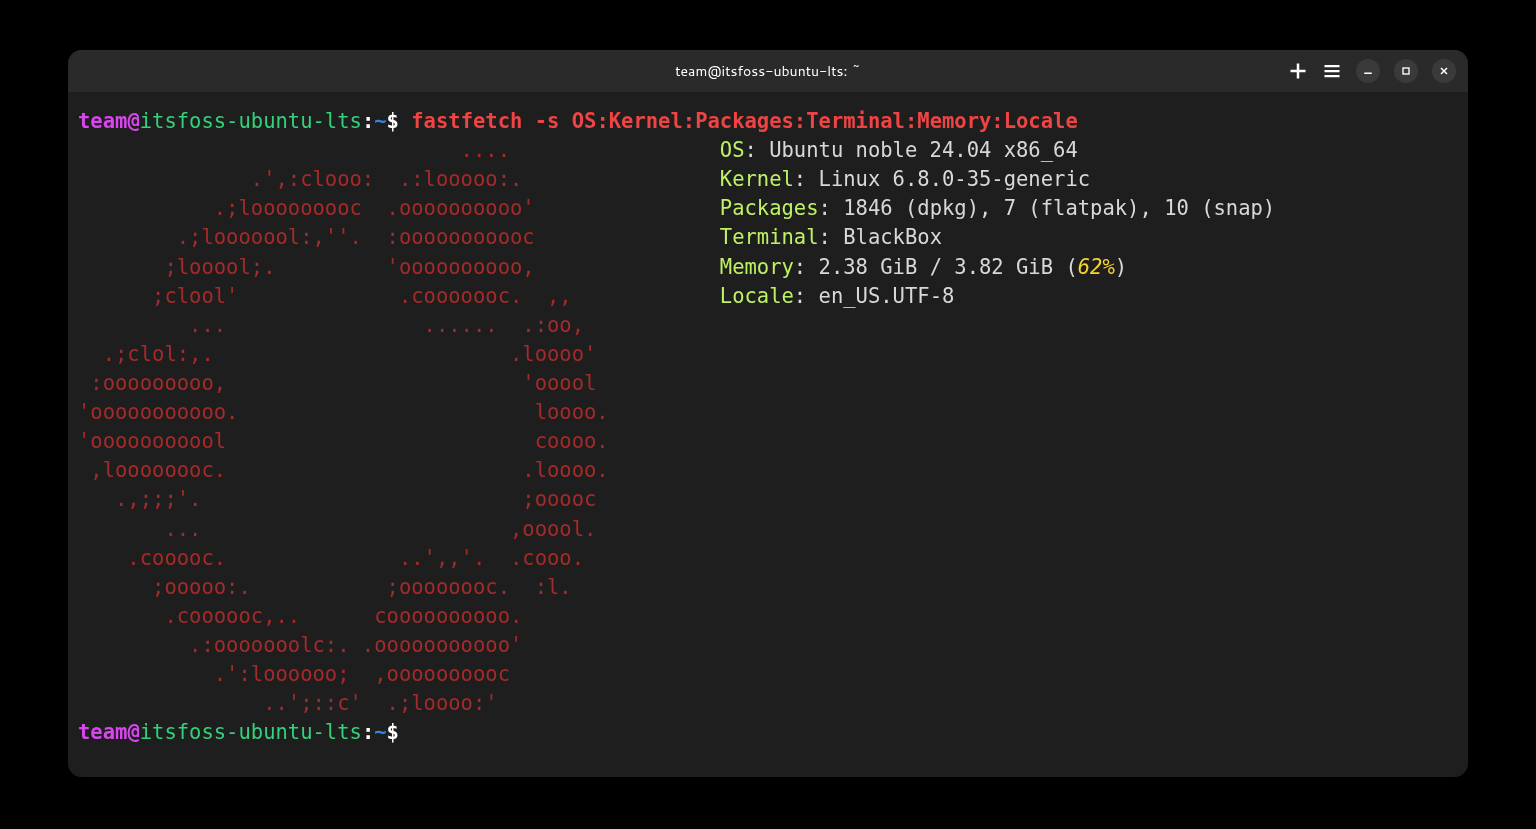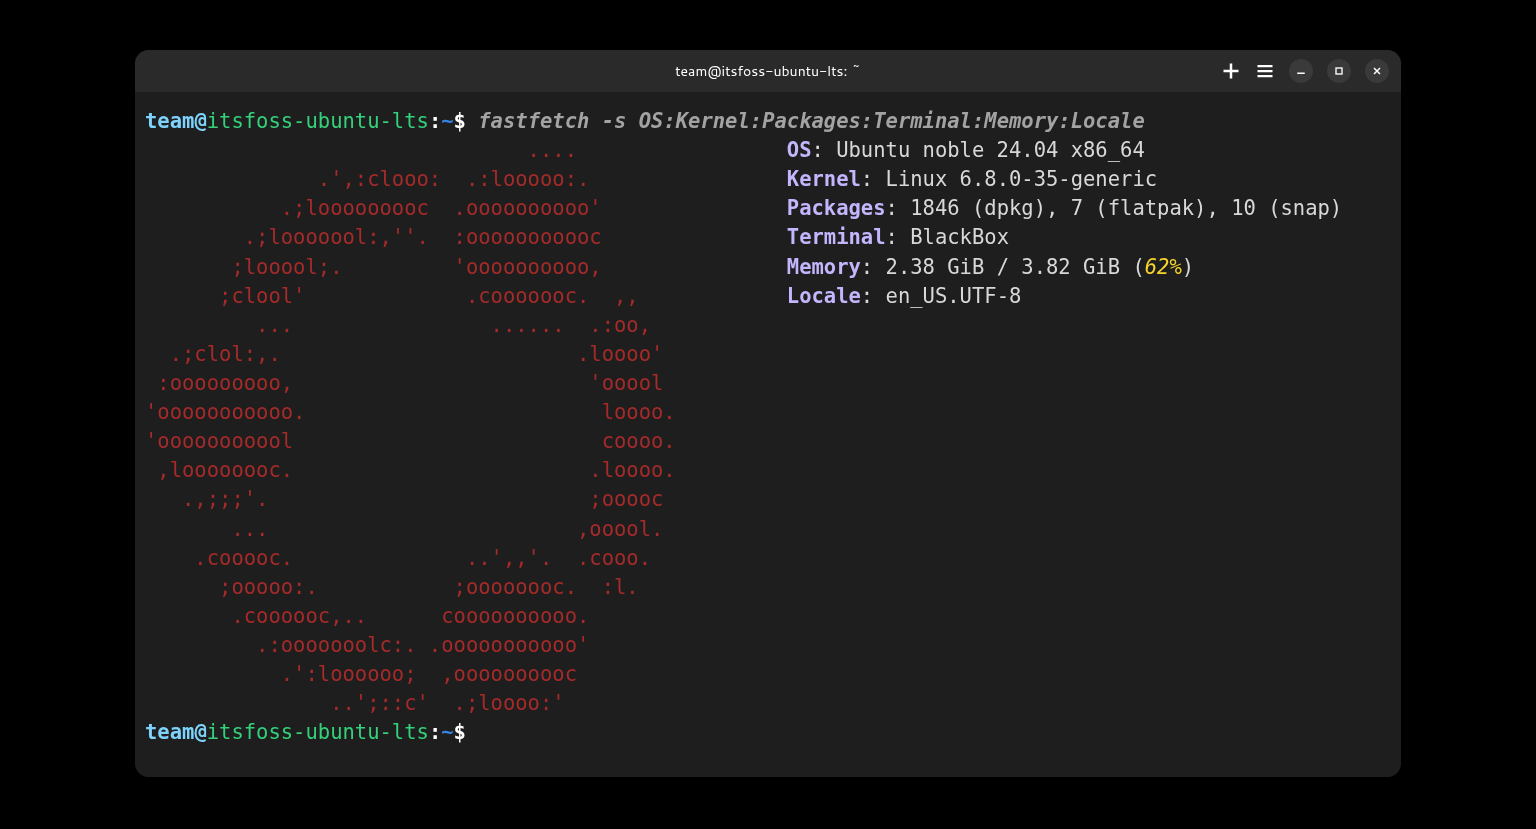--- a/index.html
+++ b/index.html
@@ -11,21 +11,21 @@
       background: #000;
       width: 1536px;
       height: 829px;
       display: flex;
       align-items: flex-start;
       justify-content: center;
       padding-top: 50px;
       font-family: 'DejaVu Sans Mono', 'Liberation Mono', 'Courier New', monospace;
     }
     .terminal-window {
-      width: 1266px;
+      width: 1400px;
       background: #1e1e1e;
       border-radius: 14px;
       overflow: hidden;
       box-shadow: 0 8px 40px rgba(0,0,0,0.6);
     }
     .titlebar {
       height: 42px;
       background: #2a2a2a;
       display: flex;
       align-items: center;
@@ -71,28 +71,28 @@
     }
     .terminal-body {
       padding: 15px 10px 30px 10px;
       background: #1e1e1e;
       font-size: 20.5px;
       line-height: 1.42;
       font-weight: 500;
       white-space: pre;
       color: #d8d8d8;
     }
-    .prompt-user { color: #7dd3fc; font-weight: bold; }
+    .prompt-user { color: #d946ef; font-weight: bold; }
     .prompt-host { color: #33d17a; font-weight: normal; }
     .prompt-colon { color: #ffffff; font-weight: bold; }
     .prompt-path { color: #3584e4; font-weight: bold; }
     .prompt-dollar { color: #ffffff; font-weight: bold; }
-    .cmd { color: #a3a3a3; font-weight: bold; font-style: italic; }
+    .cmd { color: #ef4444; font-weight: bold; }
     .ascii-logo { color: #a52a2a; }
-    .info-key { color: #c4b5fd; font-weight: bold; }
+    .info-key { color: #bef264; font-weight: normal; }
     .info-val { color: #d8d8d8; }
     .info-highlight { color: #f6d32d; font-style: italic; }
   </style>
 </head>
 <body>
 
 <div class="terminal-window">
   <div class="titlebar">
     <div class="window-title">team@itsfoss-ubuntu-lts: ~</div>
     <div class="window-controls">

